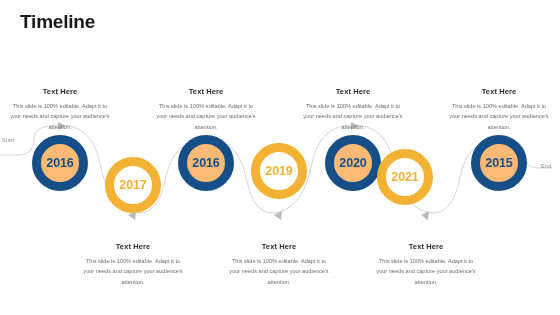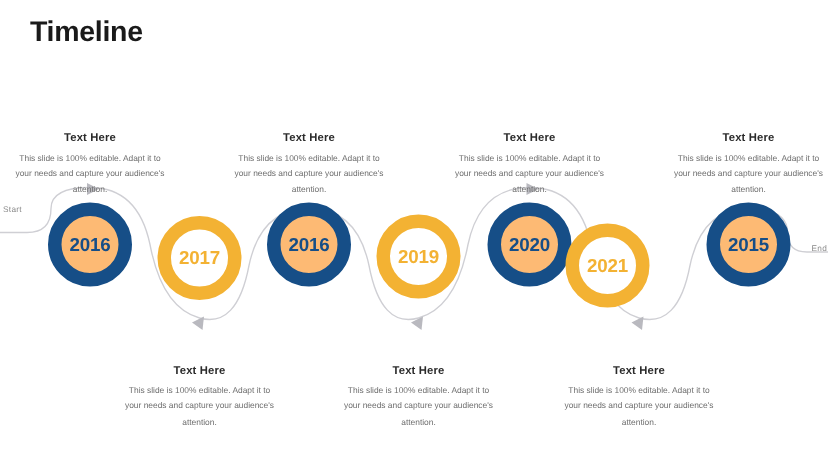--- a/index.html
+++ b/index.html
@@ -123,21 +123,21 @@
     </g>
   </svg>
 
   <div class="endpoint-label endpoint-start">Start</div>
   <div class="endpoint-label endpoint-end">End</div>
 
   <div id="milestones-container">
       <div class="milestone blue" style="left: 32px; top: 135px;">
         <span class="year">2016</span>
       </div>
-      <div class="milestone yellow" style="left: 105px; top: 144px;">
+      <div class="milestone yellow" style="left: 105px; top: 157px;">
         <span class="year">2017</span>
       </div>
       <div class="milestone blue" style="left: 178px; top: 135px;">
         <span class="year">2016</span>
       </div>
       <div class="milestone yellow" style="left: 251px; top: 143px;">
         <span class="year">2019</span>
       </div>
       <div class="milestone blue" style="left: 325px; top: 135px;">
         <span class="year">2020</span>

